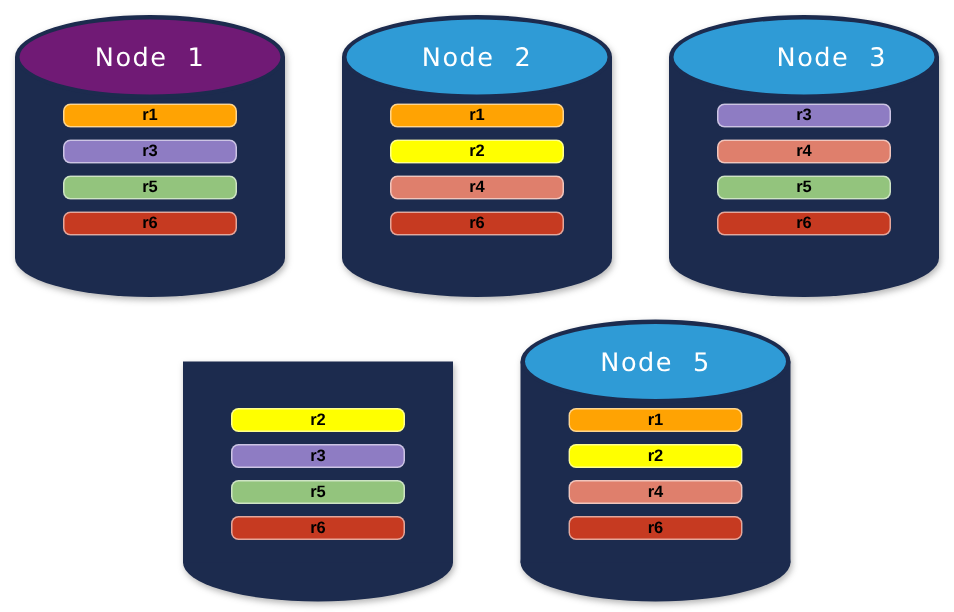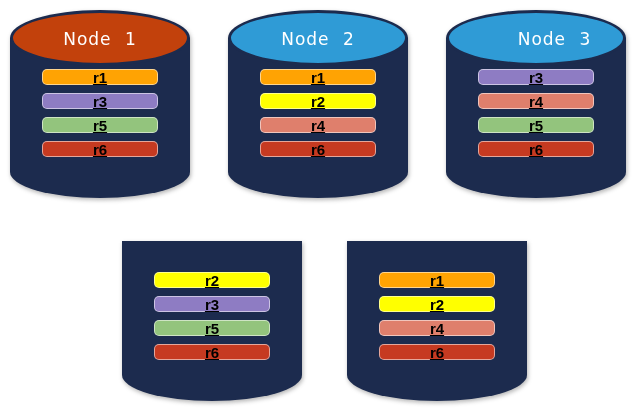--- a/index.html
+++ b/index.html
@@ -75,35 +75,34 @@
     border-radius: 5px;
     border: 1px solid rgba(255,255,255,0.55);
     box-sizing: border-box;
     display: flex;
     align-items: center;
     justify-content: center;
   }
   .bar-label {
     font-family: "Liberation Sans", sans-serif;
     font-weight: bold;
-    font-size: 15px;
+    font-size: 11px;
     line-height: 1;
     color: #000000;
-    text-decoration: underline;
   }
 </style>
 </head>
 <body>
 
 <div id="canvas">
 
     <div class="cylinder" style="left: 10px; top: 10px;">
       <div class="cyl-bottom" style="background: rgb(28, 43, 78);"></div>
       <div class="cyl-mid" style="background: rgb(28, 43, 78);"></div>
-      <div class="cyl-top" style="background: #c2410c; border-color: rgb(28, 43, 78); text-align: right;">
+      <div class="cyl-top" style="background: #701a75; border-color: rgb(28, 43, 78); text-align: right;">
         <span class="node-label" style="color: rgb(255, 255, 255);">Node 1</span>
       </div>
       <div class="bars">
         <div class="bar" style="background: rgb(255, 163, 3);">
           <span class="bar-label" style="color: rgb(0, 0, 0);">r1</span>
         </div>
         <div class="bar" style="background: rgb(142, 124, 195);">
           <span class="bar-label" style="color: rgb(0, 0, 0);">r3</span>
         </div>
         <div class="bar" style="background: rgb(147, 196, 125);">
@@ -174,20 +173,23 @@
         </div>
         <div class="bar" style="background: rgb(198, 58, 33);">
           <span class="bar-label" style="color: rgb(0, 0, 0);">r6</span>
         </div>
       </div>
     </div>
 
     <div class="cylinder" style="left: 347px; top: 213px;">
       <div class="cyl-bottom" style="background: rgb(28, 43, 78);"></div>
       <div class="cyl-mid" style="background: rgb(28, 43, 78);"></div>
+      <div class="cyl-top" style="background: rgb(47, 155, 214); border-color: rgb(28, 43, 78);">
+        <span class="node-label" style="color: rgb(255, 255, 255);">Node 5</span>
+      </div>
       <div class="bars">
         <div class="bar" style="background: rgb(255, 163, 3);">
           <span class="bar-label" style="color: rgb(0, 0, 0);">r1</span>
         </div>
         <div class="bar" style="background: rgb(255, 255, 0);">
           <span class="bar-label" style="color: rgb(0, 0, 0);">r2</span>
         </div>
         <div class="bar" style="background: rgb(223, 127, 108);">
           <span class="bar-label" style="color: rgb(0, 0, 0);">r4</span>
         </div>

